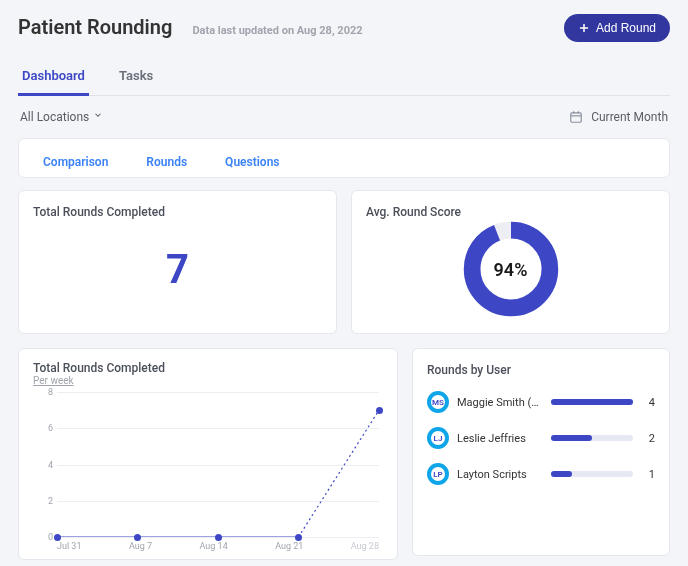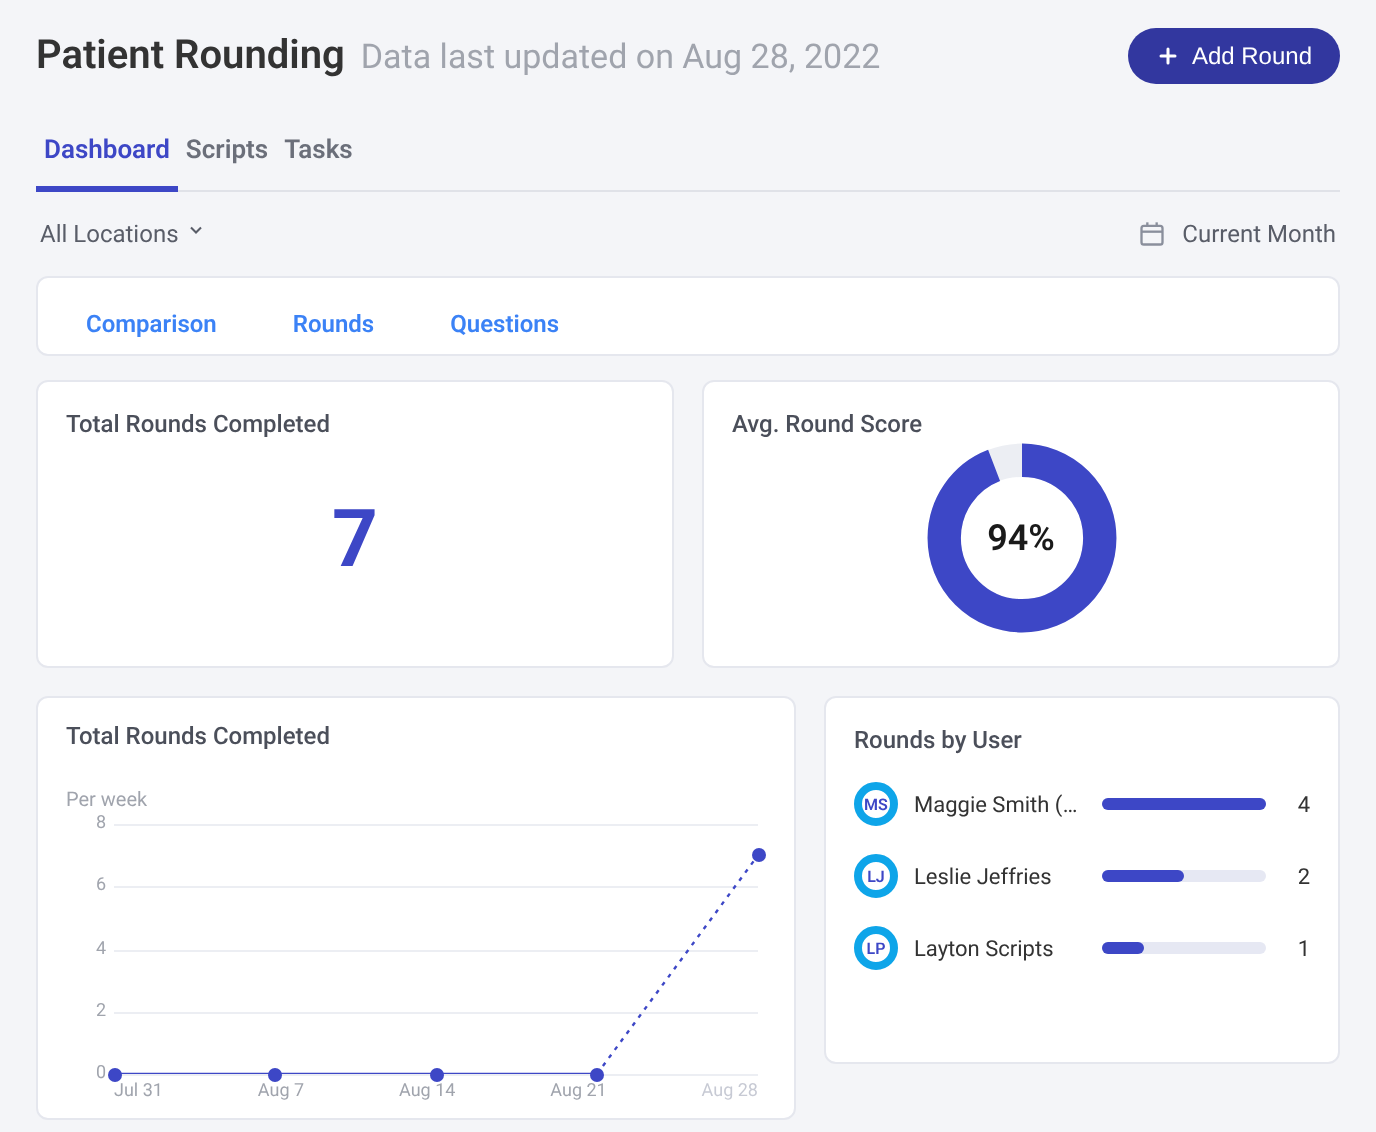--- a/index.html
+++ b/index.html
@@ -16,49 +16,51 @@
     padding: 14px 18px;
   }
   .header-row {
     display: flex;
     align-items: baseline;
     justify-content: space-between;
   }
   .title-wrap {
     display: flex;
     align-items: baseline;
-    gap: 8px;
+    gap: 20px;
   }
   .page-title {
     font-size: 20px;
     font-weight: 600;
     color: #333;
   }
   .subtitle {
-    font-size: 17px;
+    font-size: 11px;
     color: #a0a4ad;
+    font-weight: bold;
   }
   .add-round-btn {
     background: #32379f;
     color: #fff;
     border: none;
     border-radius: 18px;
     padding: 7px 14px;
     font-size: 12px;
     font-weight: 500;
     display: flex;
     align-items: center;
     gap: 6px;
     cursor: pointer;
   }
   .add-round-btn svg { width:12px; height:12px; }
   .main-tabs {
     margin-top: 18px;
     border-bottom: 1px solid #e0e2e8;
     display: flex;
+    gap: 26px;
   }
   .main-tab {
     font-size: 13px;
     font-weight: 600;
     color: #6b6f7a;
     padding: 8px 4px 10px;
     cursor: pointer;
     border-bottom: 3px solid transparent;
     margin-bottom: -1px;
   }
@@ -166,21 +168,22 @@
   .line-card {
     flex: 0 0 380px;
     height: 212px;
     padding: 12px 14px 8px;
     display:flex;
     flex-direction:column;
   }
   .line-sub {
     font-size: 10px;
     color: #a0a4ad;
-    margin-top: 20px;
+    margin-top: 0;
+    text-decoration: underline;
   }
   .chart-area {
     position:relative;
     flex:1;
     margin-top:6px;
   }
   .grid-line {
     position:absolute;
     left:24px;
     right:4px;
@@ -206,21 +209,21 @@
   }
   .plot {
     position:absolute;
     left:24px;
     right:4px;
     top:0;
     bottom:0;
   }
   .users-card {
     flex:1;
-    height:184px;
+    height:208px;
     padding:14px;
   }
   .user-row {
     display:flex;
     align-items:center;
     gap:8px;
     margin-top:14px;
   }
   .avatar {
     width:22px;
@@ -279,21 +282,20 @@
       <svg viewBox="0 0 24 24" fill="none" stroke="#fff" stroke-width="3" stroke-linecap="round">
           <line x1="12" y1="5" x2="12" y2="19"></line>
           <line x1="5" y1="12" x2="19" y2="12"></line>
         </svg>
       <span>Add Round</span>
     </button>
   </div>
 
   <div class="main-tabs">
     <div class="main-tab active">Dashboard</div>
-    <div class="main-tab">Scripts</div>
     <div class="main-tab">Tasks</div>
   </div>
 
   <div class="filter-row">
     <div class="loc-dd">
       <span>All Locations</span>
       <svg class="chev" viewBox="0 0 24 24" fill="none" stroke="#595d68" stroke-width="2.5">
           <polyline points="6 9 12 15 18 9"></polyline>
         </svg>
     </div>

